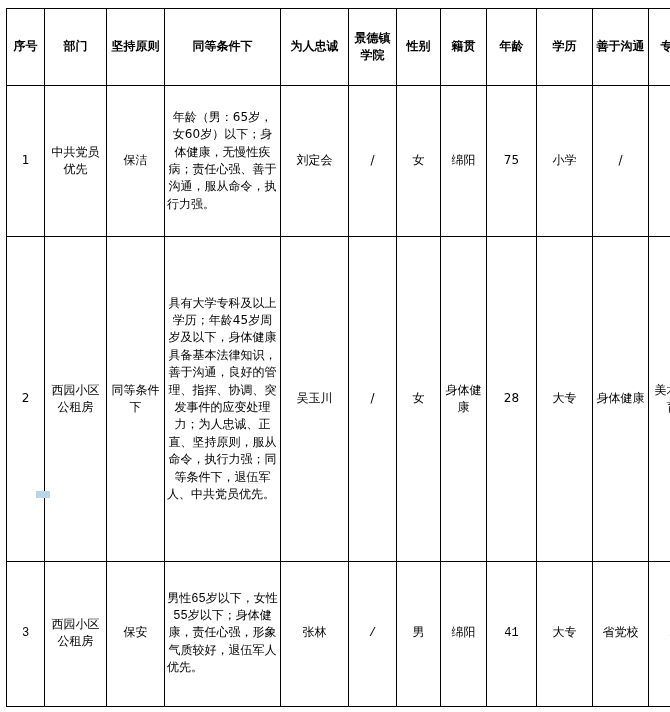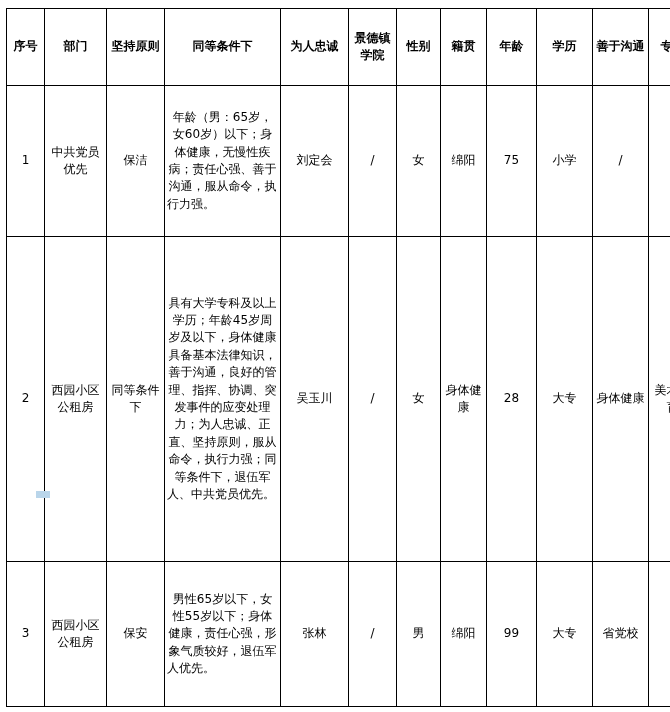--- a/index.html
+++ b/index.html
@@ -66,21 +66,21 @@
   td.cell-vert {
     font-size: 12.5px;
     line-height: 1.5;
     padding: 2px 6px;
   }
   td.cell-num {
     font-size: 13px;
   }
   .row1 td { height: 146px; }
   .row2 td { height: 320px; }
-  .row3 td { height: 140px; }
+  .row3 td { height: 140px; font-family: Liberation Mono, monospace; }
 
   .slash { font-size: 13px; }
   .blue-mark {
     position: absolute;
     left: 36px;
     bottom: 2px;
     width: 14px;
     height: 7px;
     background: #b9d5ea;
   }
@@ -151,21 +151,21 @@
       </tr>
       <tr class="row3">
         <td class="cell-num">3</td>
         <td class="cell-vert">西园小区公租房</td>
         <td class="cell-vert">保安</td>
         <td class="cell-req">男性65岁以下，女性55岁以下；身体健康，责任心强，形象气质较好，退伍军人优先。</td>
         <td class="cell-vert">张林</td>
         <td class="slash">/</td>
         <td>男</td>
         <td>绵阳</td>
-        <td class="cell-num">99</td>
+        <td class="cell-num">41</td>
         <td>大专</td>
         <td class="cell-vert">省党校</td>
         <td class="slash">/</td>
       </tr>
     </tbody>
   </table>
   <div class="blue-mark"></div>
 </div>
 
 </body></html>

